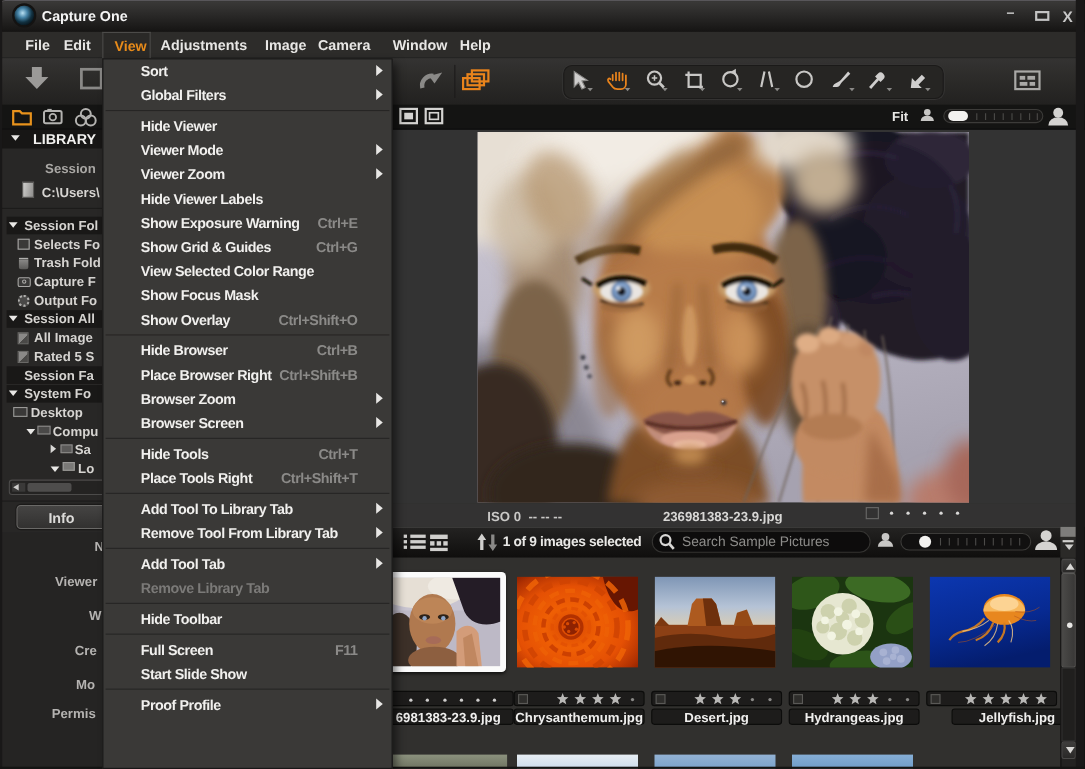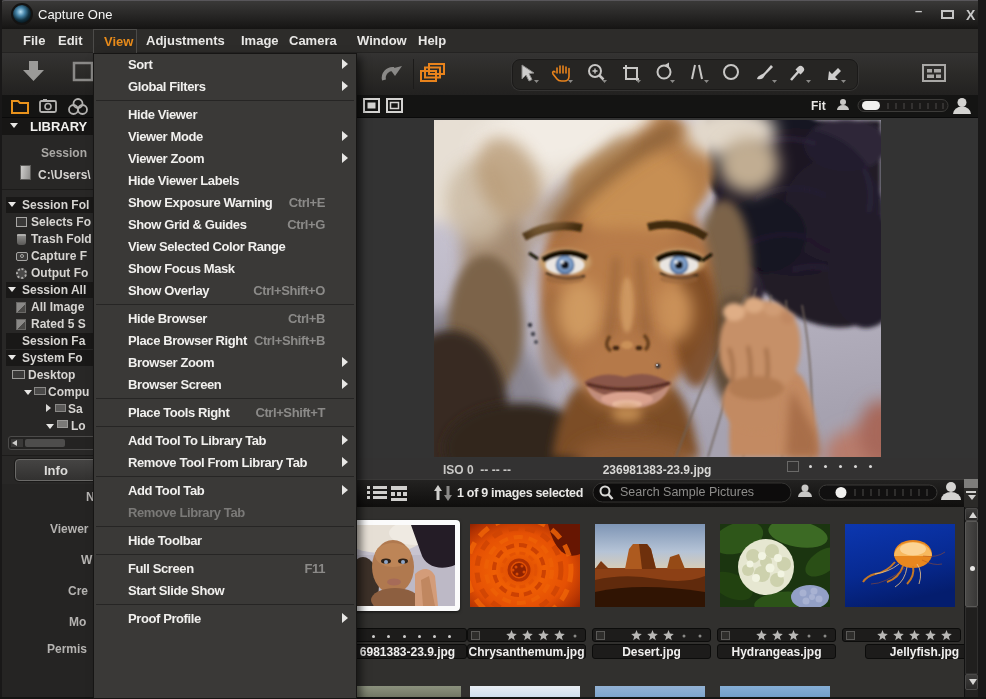--- a/index.html
+++ b/index.html
@@ -5,21 +5,21 @@
   html,body{margin:0;padding:0;background:#000;}
   *{box-sizing:border-box;}
   #win{position:relative;width:986px;height:699px;overflow:hidden;
        font-family:"Liberation Sans",sans-serif;background:#2b2a28;}
   .abs{position:absolute;}
   .b{font-weight:bold;}
   
   #titlebar{left:0;top:0;width:986px;height:29px;
     background:linear-gradient(#3a3938,#262524 55%,#151413);
     border-top:1px solid #58565a;border-radius:5px 5px 0 0;}
-  #apptitle{left:38px;top:7px;color:#f5f5f5;font-size:13px;font-weight:normal;}
+  #apptitle{left:38px;top:7px;color:#f5f5f5;font-size:13px;font-weight:bold;}
   .winbtn{top:8px;color:#c8c8c8;font-size:13px;font-weight:bold;line-height:12px;}
   
   #menubar{left:0;top:29px;width:986px;height:24px;background:#2d2c2a;
     border-bottom:1px solid #242322;}
   .mitem{position:absolute;top:4px;color:#e8e7e5;font-size:13px;font-weight:bold;}
   #viewtab{left:93px;top:0px;width:44px;height:24px;background:#2a2927;
     border:1px solid #4c4b49;border-bottom:none;}
   #viewtab span{position:absolute;left:10px;top:4px;color:#e88b1a;font-size:13px;font-weight:bold;}
   
   #toolbar{left:0;top:53px;width:986px;height:42px;
@@ -743,20 +743,24 @@
     <div class="mrow">
         <span class="lbl">Browser Zoom</span>
         <span class="ar"></span>
       </div>
     <div class="mrow">
         <span class="lbl">Browser Screen</span>
         <span class="ar"></span>
       </div>
     <div class="msep"></div>
     <div class="mrow">
+        <span class="lbl">Hide Tools</span>
+        <span class="sc">Ctrl+T</span>
+      </div>
+    <div class="mrow">
         <span class="lbl">Place Tools Right</span>
         <span class="sc">Ctrl+Shift+T</span>
       </div>
     <div class="msep"></div>
     <div class="mrow">
         <span class="lbl">Add Tool To Library Tab</span>
         <span class="ar"></span>
       </div>
     <div class="mrow">
         <span class="lbl">Remove Tool From Library Tab</span>

